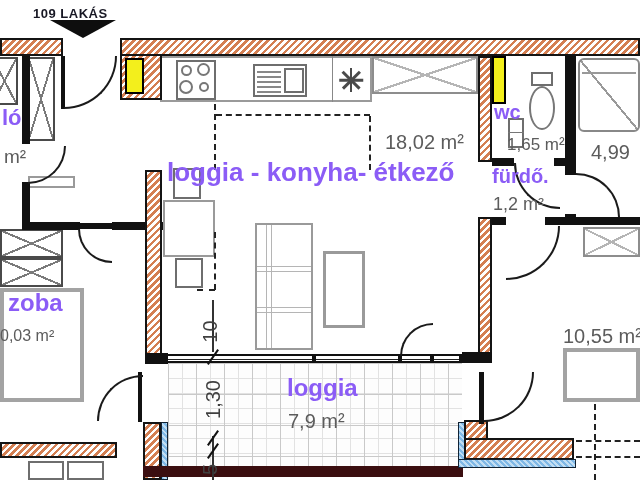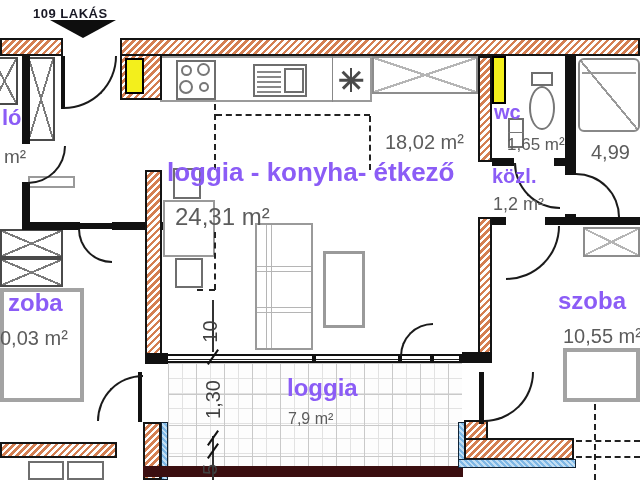--- a/index.html
+++ b/index.html
@@ -184,37 +184,35 @@
   <div class="abs" style="left:212px;top:300px;width:1.5px;height:52px;background:#333;z-index:4;"></div>
   <div class="abs" style="left:212px;top:436px;width:1.5px;height:44px;background:#333;z-index:4;"></div>
   <div class="tick" style="left:204px;top:356px;"></div>
   <div class="tick" style="left:204px;top:437px;"></div>
   <div class="tick" style="left:204px;top:450px;"></div>
   <div class="t rot" style="left:188px;top:320px;width:44px;font-size:20px;">10</div>
   <div class="t rot" style="left:184px;top:388px;width:58px;font-size:20px;">1,30</div>
   <div class="t rot" style="left:200px;top:458px;width:20px;font-size:20px;">5</div>
 
   <div class="t label" style="left:167px;top:157px;font-size:26px;">loggia - konyha- étkező</div>
-  <div class="t area" style="left:175px;top:203px;font-size:24px;">24,31 m²</div>
   <div class="t area" style="left:337px;top:131px;font-size:20px;margin-left:48px;">18,02 m²</div>
 
 
   <div class="t label" style="left:2px;top:105px;font-size:22px;">ló</div>
   <div class="t area" style="left:4px;top:146px;font-size:19px;">m²</div>
 
   <div class="t label" style="left:494px;top:101px;font-size:20px;">wc</div>
   <div class="t area" style="left:507px;top:135px;font-size:17px;">1,65 m²</div>
 
   <div class="t area" style="left:591px;top:141px;font-size:20px;">4,99</div>
 
-  <div class="t label" style="left:492px;top:165px;font-size:20px;">közl.</div>
+  <div class="t label" style="left:492px;top:165px;font-size:20px;">fürdő.</div>
   <div class="t area" style="left:493px;top:194px;font-size:18px;">1,2 m²</div>
 
   <div class="t label" style="left:0;top:289px;font-size:24px;margin-left:8px;">zoba</div>
-  <div class="t area" style="left:0;top:327px;font-size:20px;">0,03 m²</div>
-
-  <div class="t label" style="left:558px;top:287px;font-size:24px;">szoba</div>
+  <div class="t area" style="left:0;top:327px;font-size:16px;">0,03 m²</div>
+
   <div class="t area" style="left:563px;top:325px;font-size:20px;">10,55 m²</div>
 
   <div class="t label" style="left:287px;top:374px;font-size:24px;">loggia</div>
-  <div class="t area" style="left:288px;top:410px;font-size:16px;">7,9 m²</div>
+  <div class="t area" style="left:288px;top:410px;font-size:20px;">7,9 m²</div>
 
 </div>
 
 </body></html>

